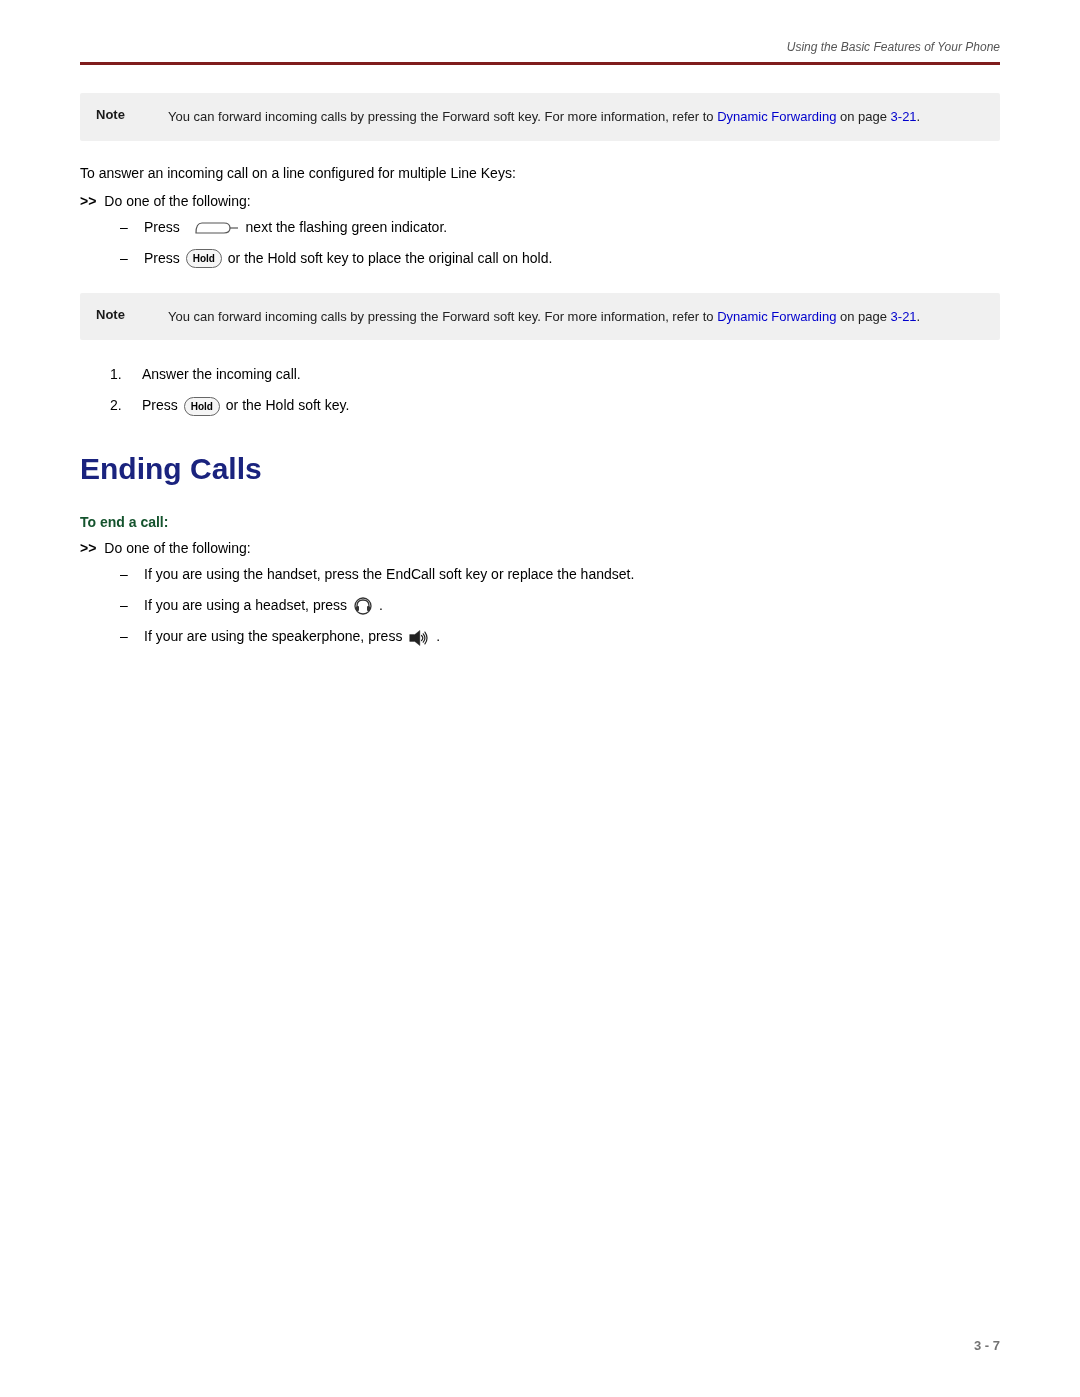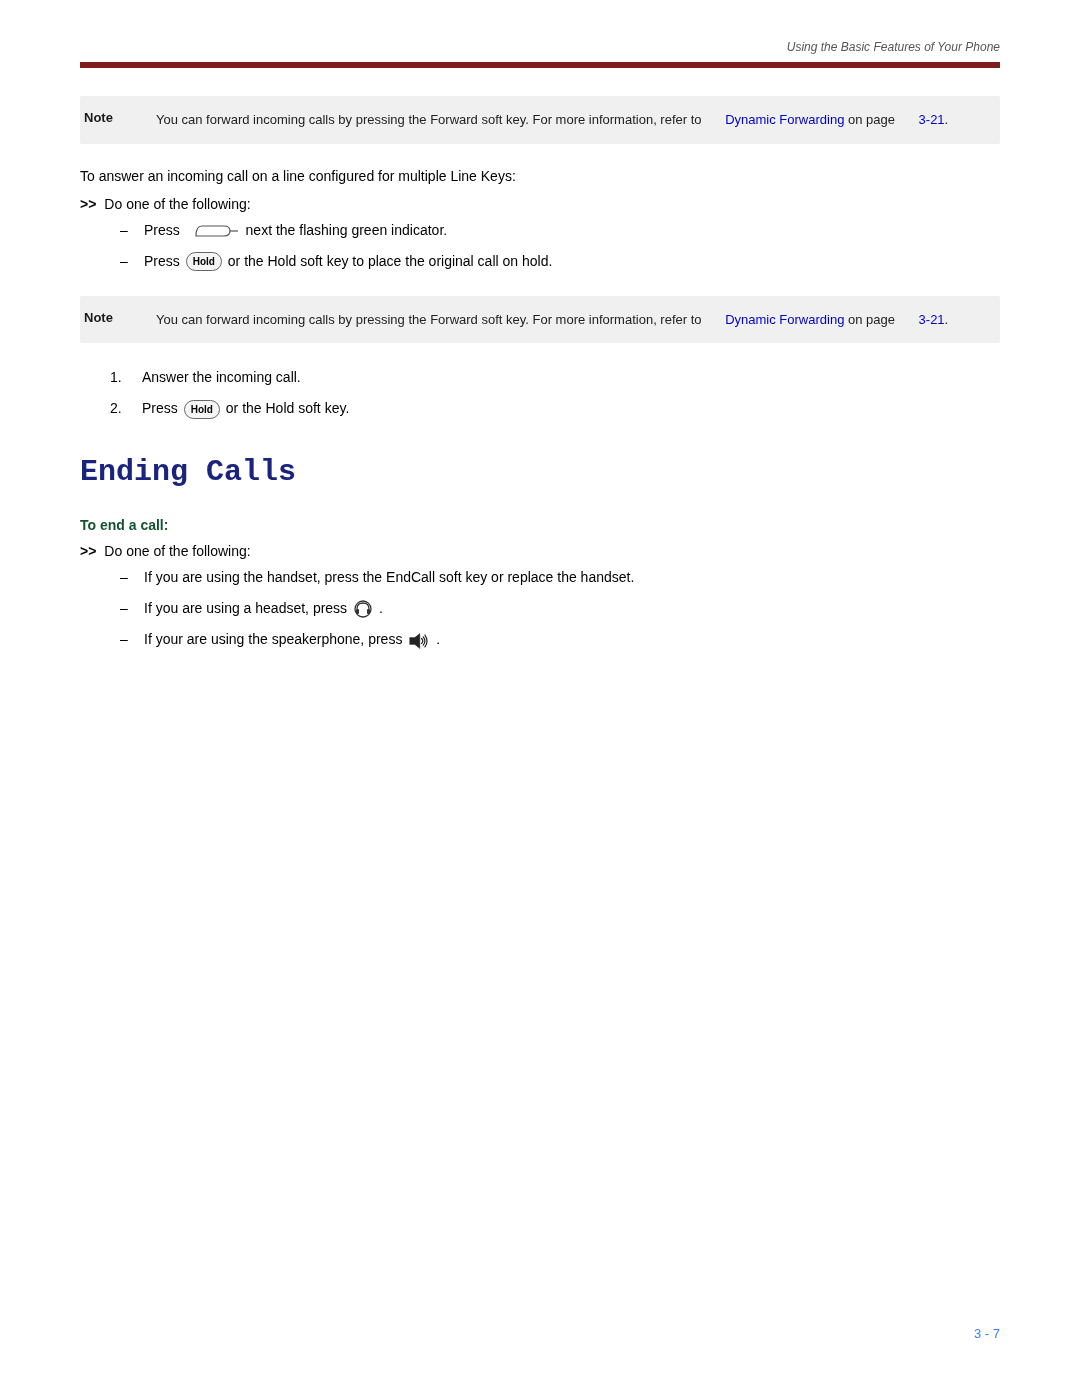--- a/index.html
+++ b/index.html
@@ -16,34 +16,34 @@
     .page-container {
       padding: 40px 80px 60px 80px;
     }
 
     
     .page-header {
       display: flex;
       justify-content: flex-end;
       margin-bottom: 28px;
       padding-bottom: 8px;
-      border-bottom: 6px solid #7f1d1d;
+      border-bottom: 3px solid #7f1d1d;
     }
 
     .header-text {
       font-size: 12px;
       color: #555555;
       font-style: italic;
     }
 
     
     .note-box {
       display: flex;
       background: #f0f0f0;
-      padding: 14px 4px;
+      padding: 14px 16px;
       margin-bottom: 24px;
       border-radius: 2px;
     }
 
     .note-label {
       font-weight: bold;
       font-size: 13px;
       color: #1a1a1a;
       min-width: 60px;
       margin-right: 12px;
@@ -51,21 +51,20 @@
 
     .note-content {
       font-size: 13px;
       line-height: 1.5;
       color: #222222;
     }
 
     .note-content a, .link {
       color: #0000cc;
       text-decoration: none;
-      margin-left: 20px;
     }
 
     
     .section-heading {
       font-size: 14px;
       font-weight: normal;
       margin-bottom: 12px;
       color: #000000;
     }
 
@@ -184,38 +183,39 @@
       margin-bottom: 24px;
     }
 
     
     .chapter-heading {
       font-size: 30px;
       font-weight: bold;
       color: #1a237e;
       margin-bottom: 28px;
       margin-top: 36px;
-      font-family: Liberation Mono, monospace;
+      font-family: Liberation Sans, sans-serif;
     }
 
     
     .subsection-heading {
       font-size: 14px;
       font-weight: bold;
       margin-bottom: 10px;
       color: #14532d;
     }
 
     
     .page-footer {
       position: absolute;
-      bottom: 56px;
+      bottom: 44px;
       right: 80px;
       font-size: 13px;
-      color: #3b82f6;
+      color: #737373;
+      font-weight: bold;
     }
 
     .bold { font-weight: normal; }
   </style>
 </head>
 <body>
 
 <div class="page-container">
 
   <div class="page-header">

